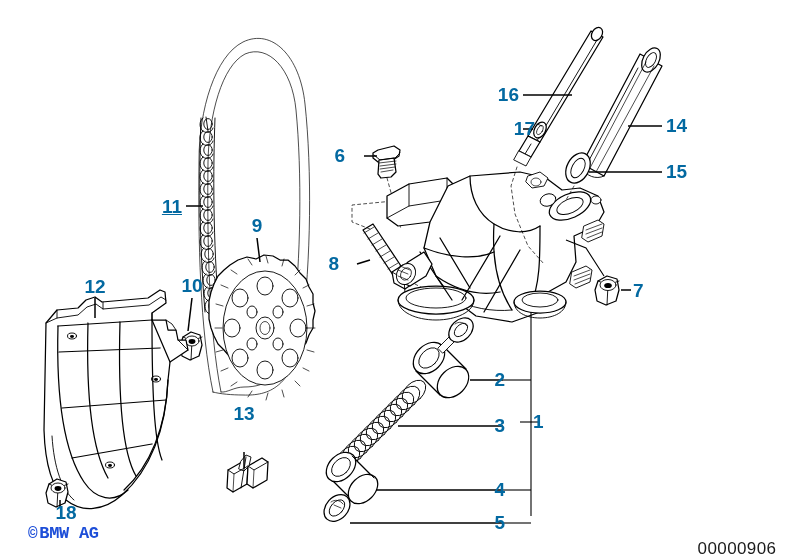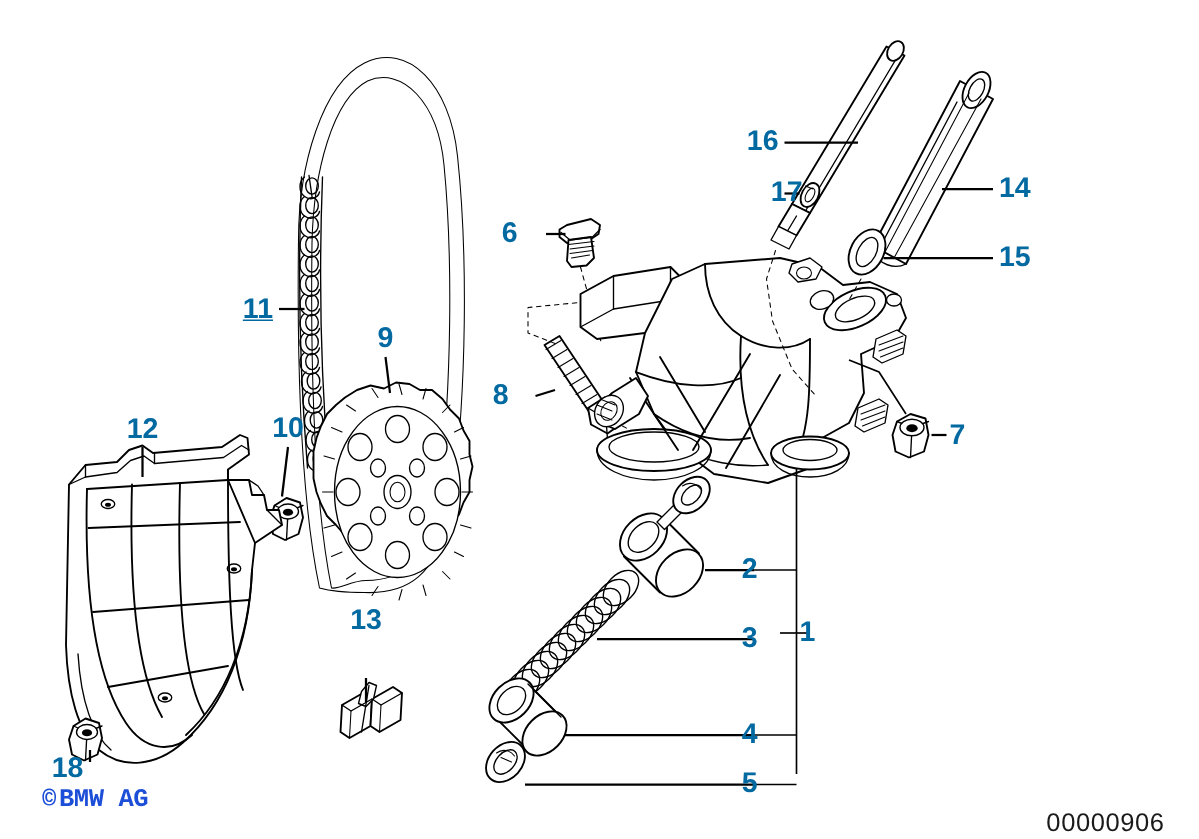--- a/index.html
+++ b/index.html
@@ -501,21 +501,21 @@
   <div class="callout" style="left:339px;top:254px;transform:translateX(-100%);">8</div>
   <div class="callout" style="left:257px;top:216px;transform:translateX(-50%);">9</div>
   <div class="callout" style="left:192px;top:276px;transform:translateX(-50%);">10</div>
   <div class="callout" style="left:182px;top:197px;transform:translateX(-100%);text-decoration:underline;">11</div>
   <div class="callout" style="left:95px;top:277px;transform:translateX(-50%);">12</div>
   <div class="callout" style="left:244px;top:404px;transform:translateX(-50%);">13</div>
   <div class="callout" style="left:666px;top:116px;">14</div>
   <div class="callout" style="left:666px;top:162px;">15</div>
   <div class="callout" style="left:519px;top:85px;transform:translateX(-100%);">16</div>
   <div class="callout" style="left:495px;top:119px;transform:translateX(-100%);margin-left:40px;">17</div>
-  <div class="callout" style="left:45px;top:503px;transform:translateX(-50%);">18</div>
+  <div class="callout" style="left:66px;top:503px;transform:translateX(-50%);">18</div>
 
   <div id="copyright">
     <span class="cmark">©</span><span>BMW AG</span>
   </div>
 
   <div id="drawing-number">00000906</div>
 
 </div>
 
 </body></html>

